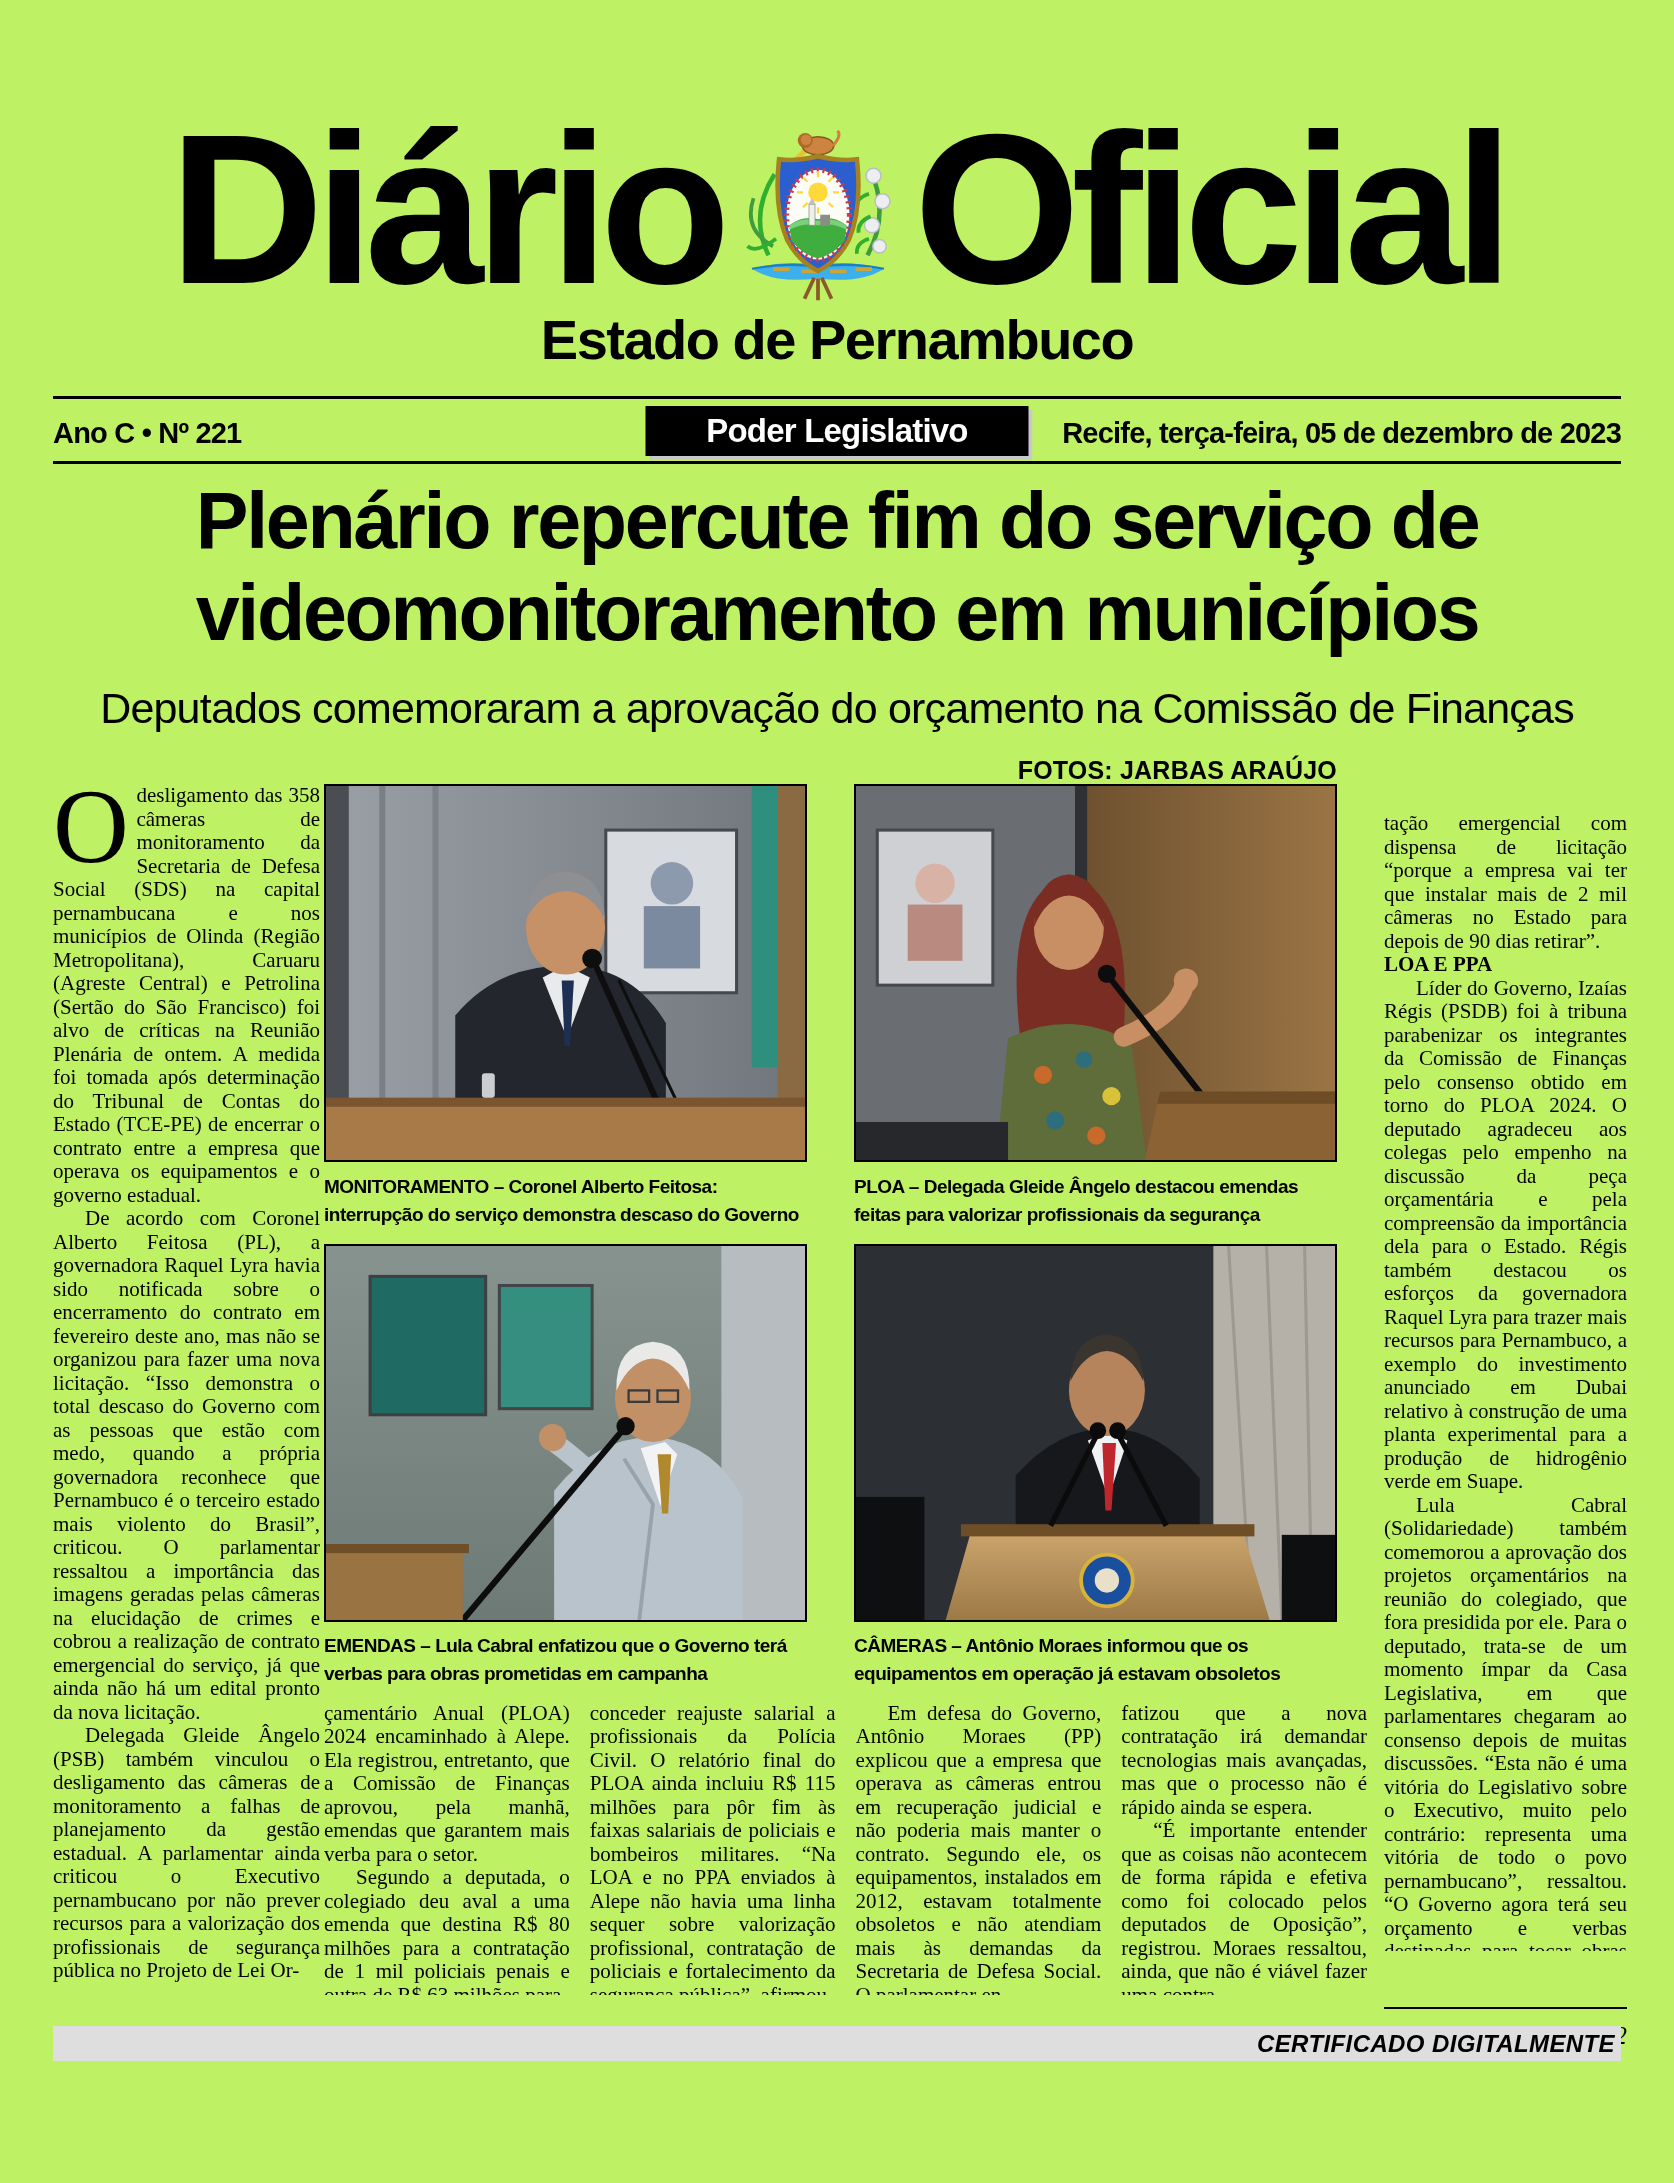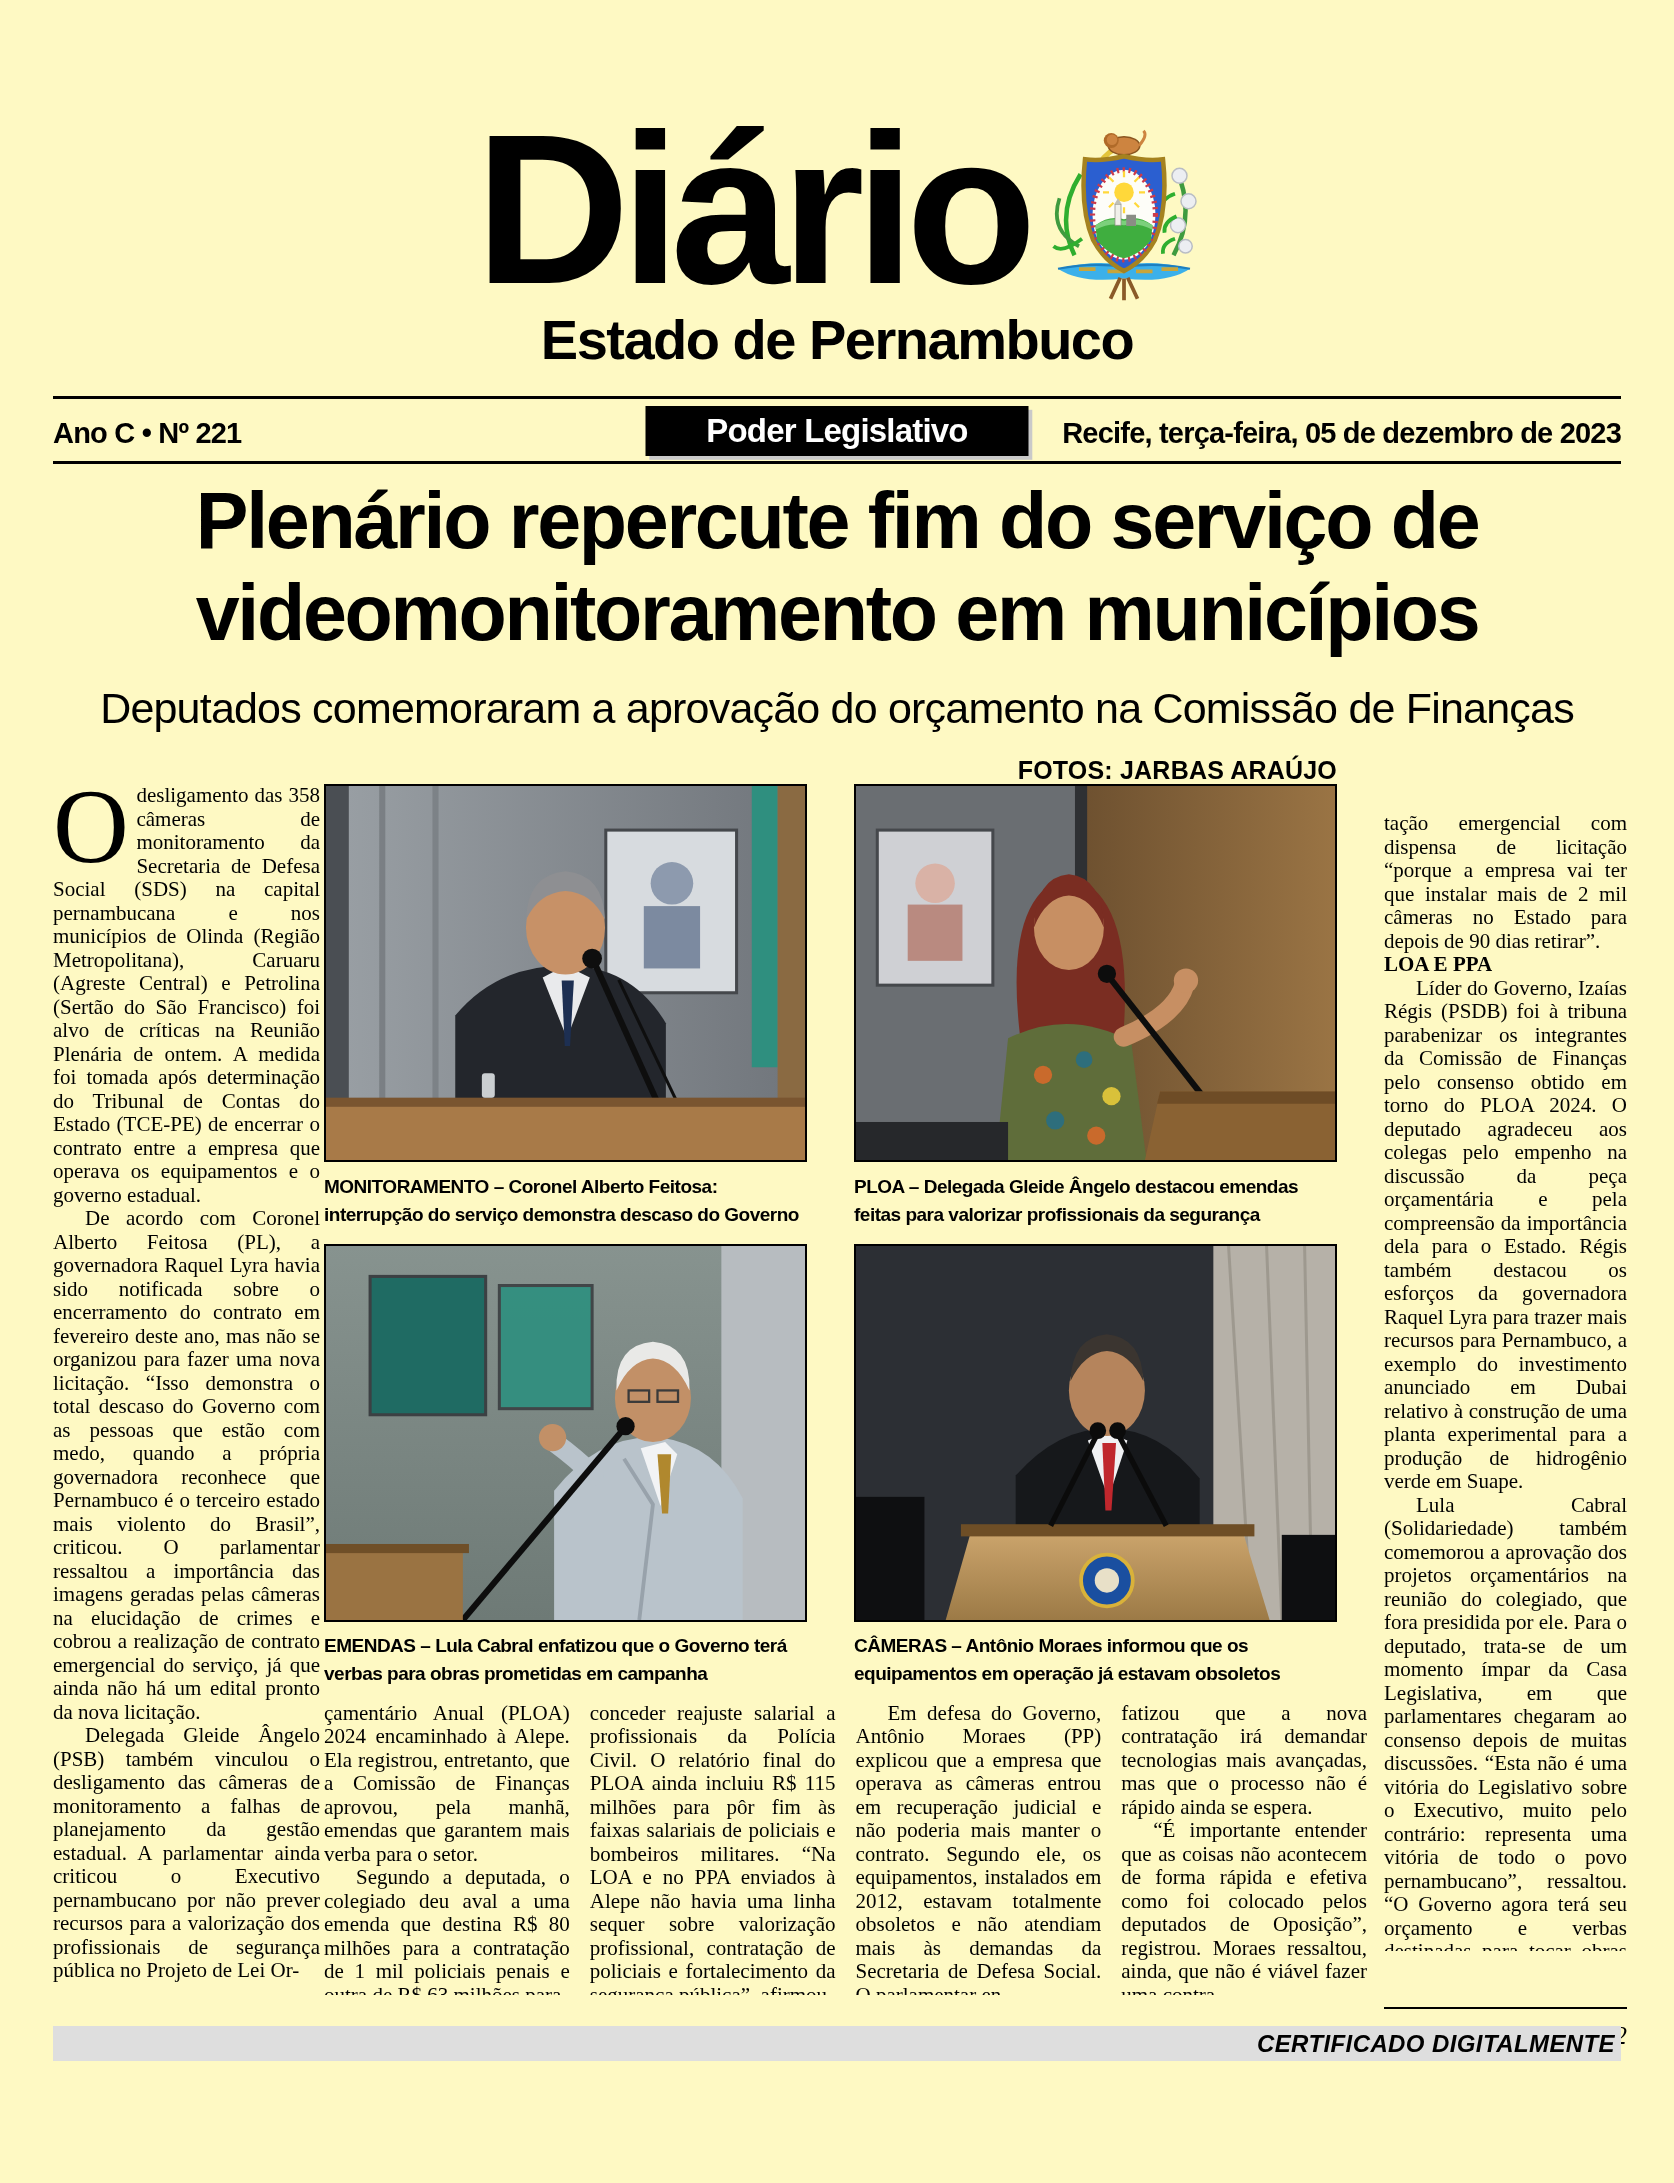--- a/index.html
+++ b/index.html
@@ -1,16 +1,16 @@
 <!DOCTYPE html>
 <html lang="pt-BR" style="font-size:12px"><head>
 <meta charset="utf-8">
 <style>
   html,body{margin:0;padding:0;background:#fff;}
-  .page{position:relative;width:1674px;height:2183px;background:#fef9c3;color:#000;
+  .page{position:relative;width:1674px;height:2183px;background:#bef264;color:#000;
         font-family:"Liberation Sans",sans-serif;overflow:hidden;}
   .abs{position:absolute;}
 
   
   .masthead{top:111px;left:0;width:1674px;display:flex;justify-content:center;align-items:flex-start;gap:21px;}
   .mast-word{font-size:214px;line-height:.92;font-weight:bold;letter-spacing:-9px;white-space:nowrap;}
   .crest{width:150px;height:181px;margin-top:13.7px;flex:0 0 auto;}
   .subtitle{top:307px;left:0;width:1674px;text-align:center;font-weight:bold;font-size:56px;letter-spacing:-1.5px;}
 
   .rule{left:53px;width:1568px;height:3px;background:#000;}
@@ -98,20 +98,21 @@
       <g stroke="#ffd83a" stroke-width="3">
         <path d="M100 68 V60 M100 108 V116 M80 88 H72 M120 88 H128 M86 74 L80 68 M114 74 L120 68 M86 102 L80 108 M114 102 L120 108"></path>
       </g>
 
       <path d="M62 132 Q80 118 100 124 Q120 118 138 132 L136 152 Q120 172 100 176 Q80 172 64 152 Z" fill="#3fae3f"></path>
       <path d="M62 132 Q80 120 100 126 Q120 120 138 132 L138 138 Q120 128 100 132 Q80 128 62 138 Z" fill="#7cd07c"></path>
       <rect x="88" y="104" width="8" height="28" fill="#f0f0ea" stroke="#8d8d85" stroke-width="1"></rect>
       <path d="M87 104 L92 96 L97 104 Z" fill="#c0c0b6"></path>
       <rect x="103" y="118" width="13" height="15" fill="#8a8d85"></rect>
     </svg>
+    <div class="mast-word">Oficial</div>
   </div>
 
   <div class="abs subtitle">Estado de Pernambuco</div>
 
   <div class="abs rule r1"></div>
   <div class="abs daterow">
     <span class="edition">Ano C • Nº 221</span>
     <div class="secbox">
       <span>Poder Legislativo</span>
     </div>

